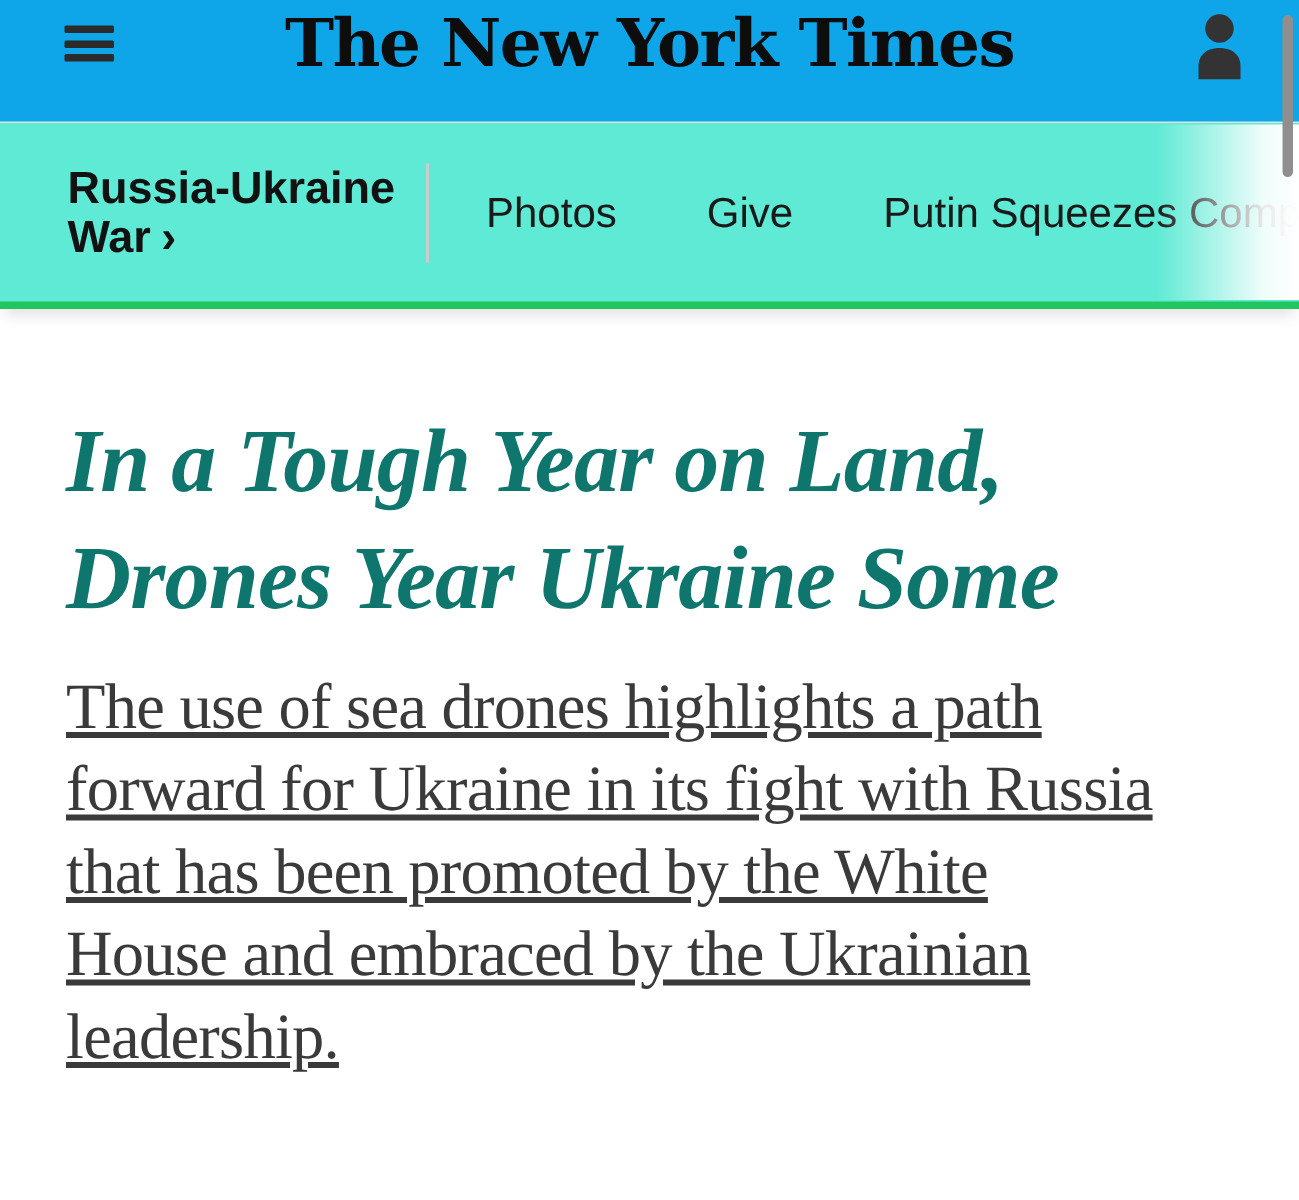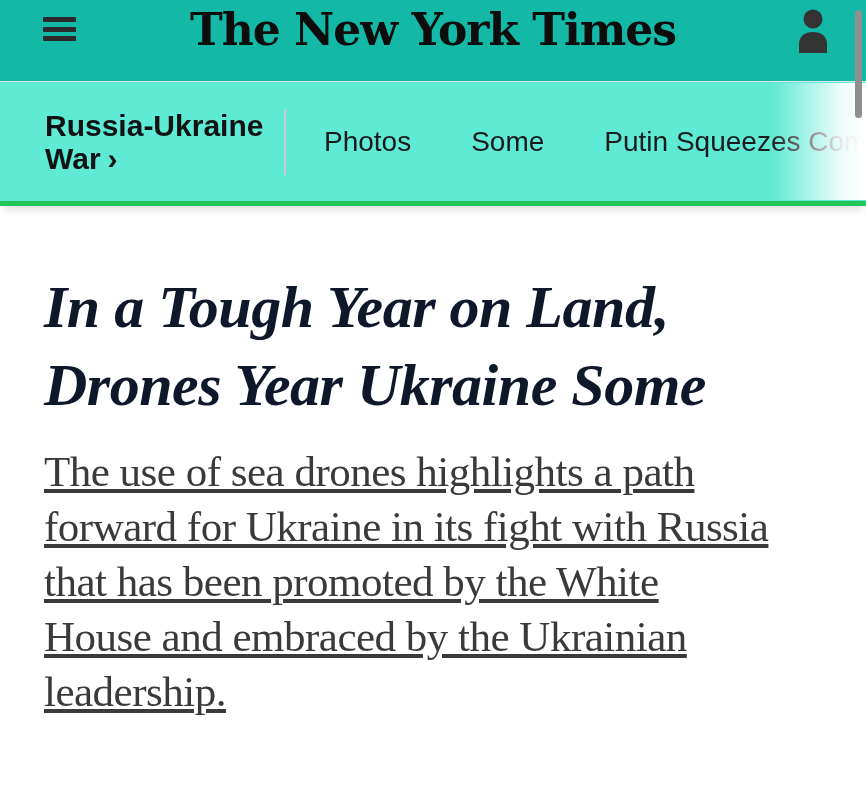--- a/index.html
+++ b/index.html
@@ -9,21 +9,21 @@
     background:#ffffff;
     color:#121212;
     overflow:hidden;
     position:relative;
   }
 
   
   .top-bar {
     position:relative;
     height:82px;
-    background:#14b8a6;
+    background:#0ea5e9;
     border-bottom:1px solid #e2e2e2;
     padding-left:31px;
   }
   .hamburger-btn {
     position:absolute; left:43px; top:17px;
     width:33px; height:24px;
     background:none; border:none; cursor:pointer;
     display:flex; flex-direction:column; justify-content:space-between;
     padding:0;
   }
@@ -112,21 +112,21 @@
   
   .article { padding:0 44px; }
   .headline {
     margin-top:62px;
     font-family:"Liberation Serif", serif;
     font-style:italic;
     font-weight:bold;
     font-size:60px;
     line-height:78px;
     letter-spacing:-0.5px;
-    color:#0f172a;
+    color:#0f766e;
   }
   .headline .hl-line { white-space:nowrap; }
   .summary {
     margin-top:20px;
     font-family:"Liberation Serif", serif;
     font-size:43px;
     line-height:55px;
     letter-spacing:-0.5px;
     color:#3a3a3a;
     text-decoration:underline;
@@ -158,21 +158,21 @@
 <nav class="section-bar">
   <div class="section-title">
     <span>Russia-Ukraine</span><br>
     <span>War</span><span class="chev">›</span>
   </div>
 
   <div class="v-divider"></div>
 
   <div class="section-links">
     <a class="section-link">Photos</a>
-    <a class="section-link">Some</a>
+    <a class="section-link">Give</a>
     <a class="section-link">Putin Squeezes Compan</a>
   </div>
 
   <div class="nav-fade"></div>
 </nav>
 
 <main class="article">
   <h1 class="headline">
     <div class="hl-line">In a Tough Year on Land,</div>
     <div class="hl-line">Drones Year Ukraine Some</div>

